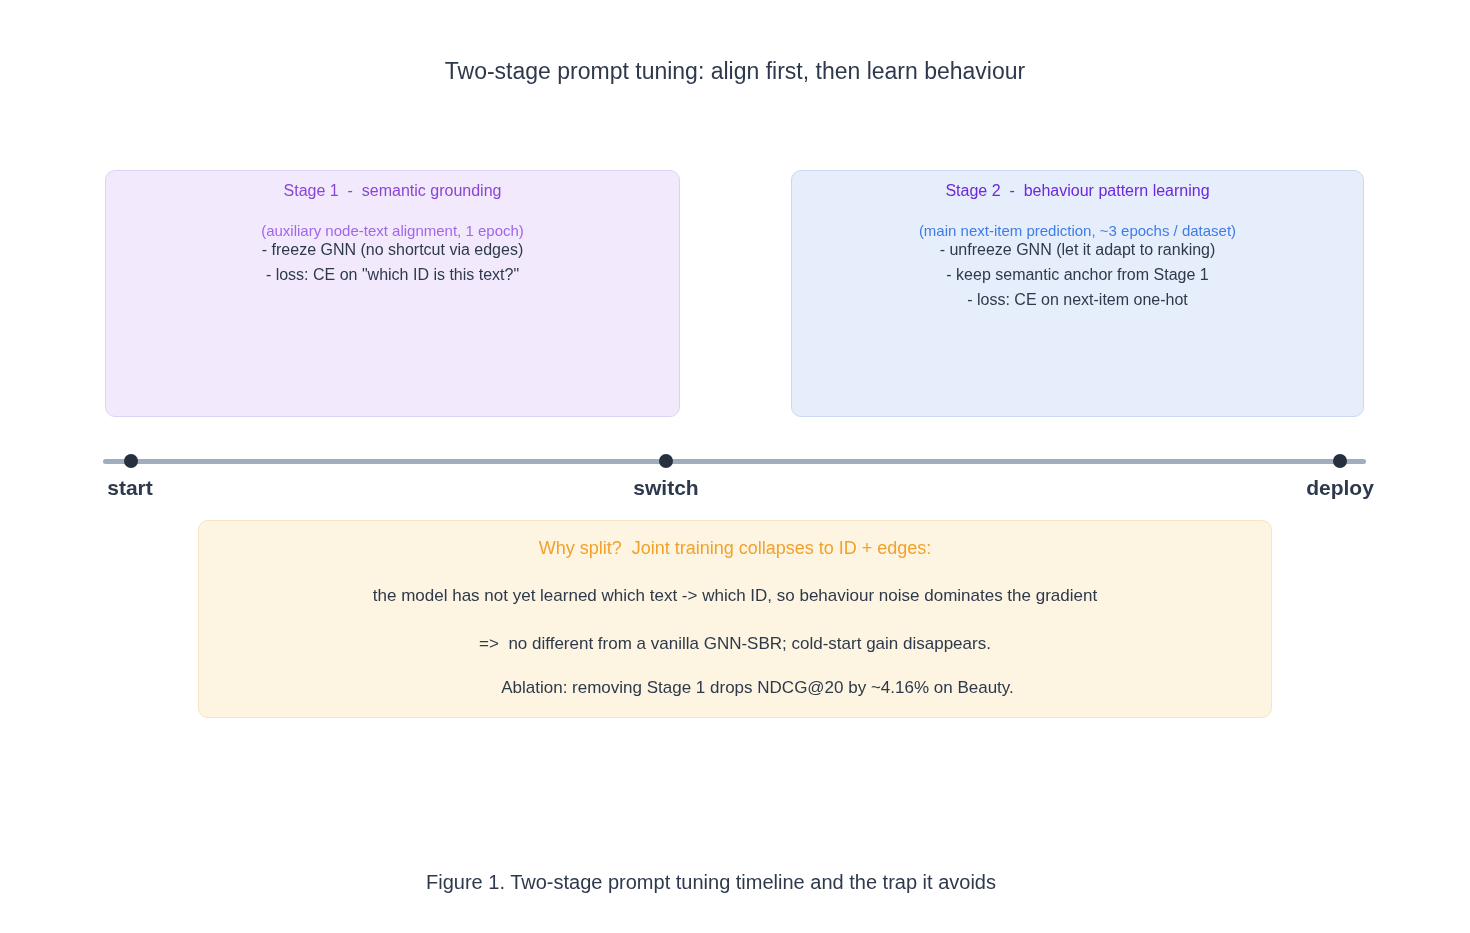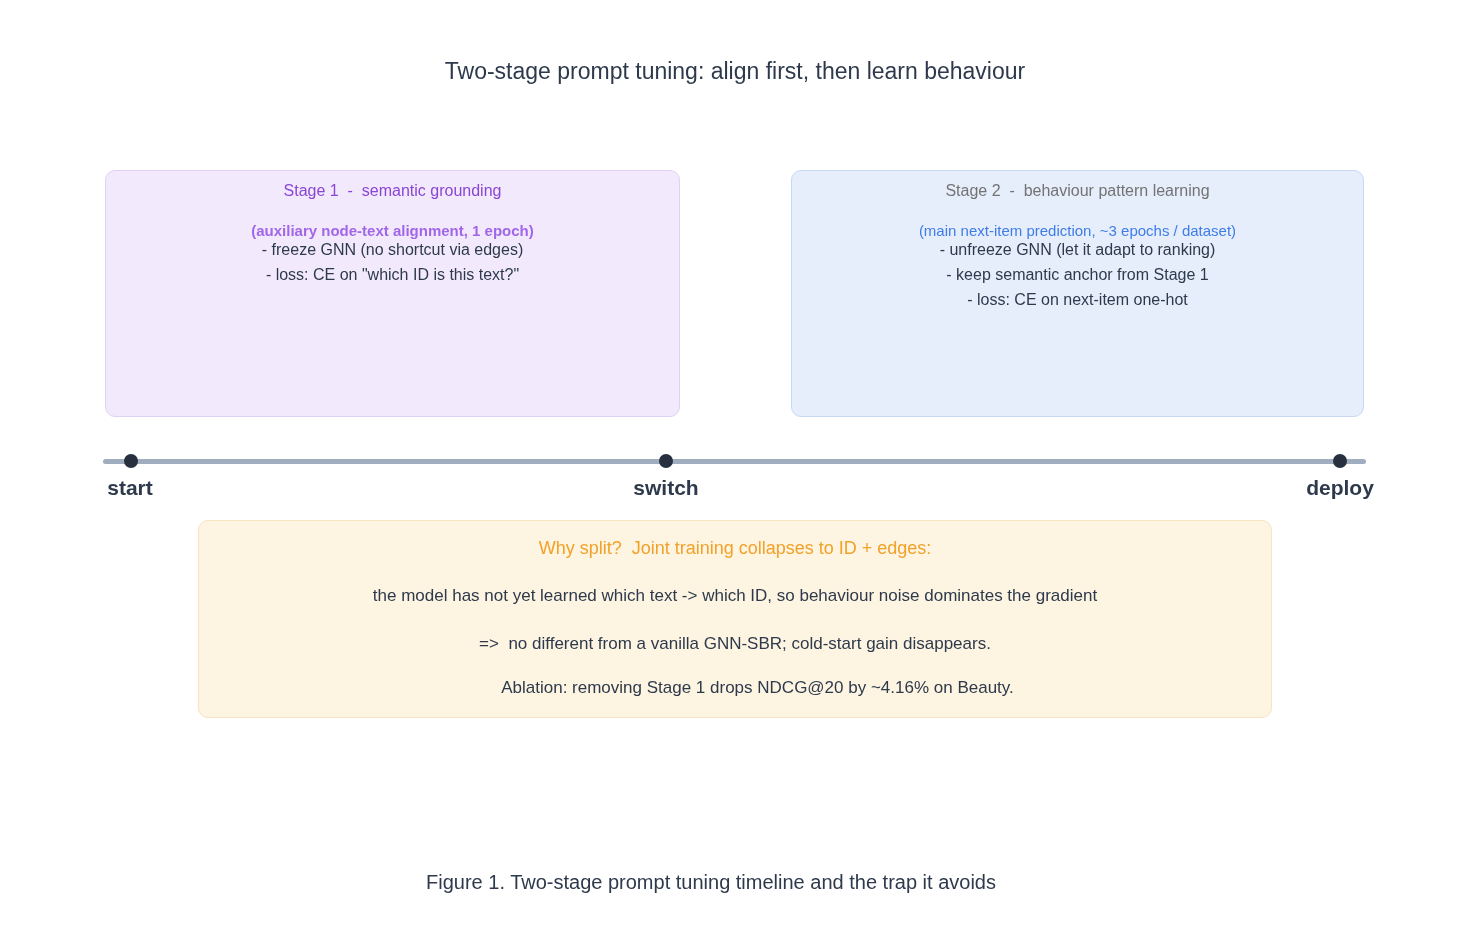--- a/index.html
+++ b/index.html
@@ -41,28 +41,28 @@
     background: #e6eefb;
     border: 1.5px solid #c9d9f2;
   }
   .stage-title {
     position: absolute;
     top: 11px; left: 0; width: 100%;
     text-align: center;
     font-size: 16px;
   }
   .stage1 .stage-title { color: #8a45d6; }
-  .stage2 .stage-title { color: #737373; }
+  .stage2 .stage-title { color: #6d28d9; }
   .stage-subtitle {
     position: absolute;
     top: 51px; left: 0; width: 100%;
     text-align: center;
     font-size: 15px;
   }
-  .stage1 .stage-subtitle { color: #a266e8; font-weight: bold; }
+  .stage1 .stage-subtitle { color: #a266e8; }
   .stage2 .stage-subtitle { color: #3f7ce8; }
   .stage-bullets {
     position: absolute;
     top: 66px; left: 0; width: 100%;
     text-align: center;
     font-size: 16px;
     line-height: 25px;
     color: #2e3a4c;
   }
 

